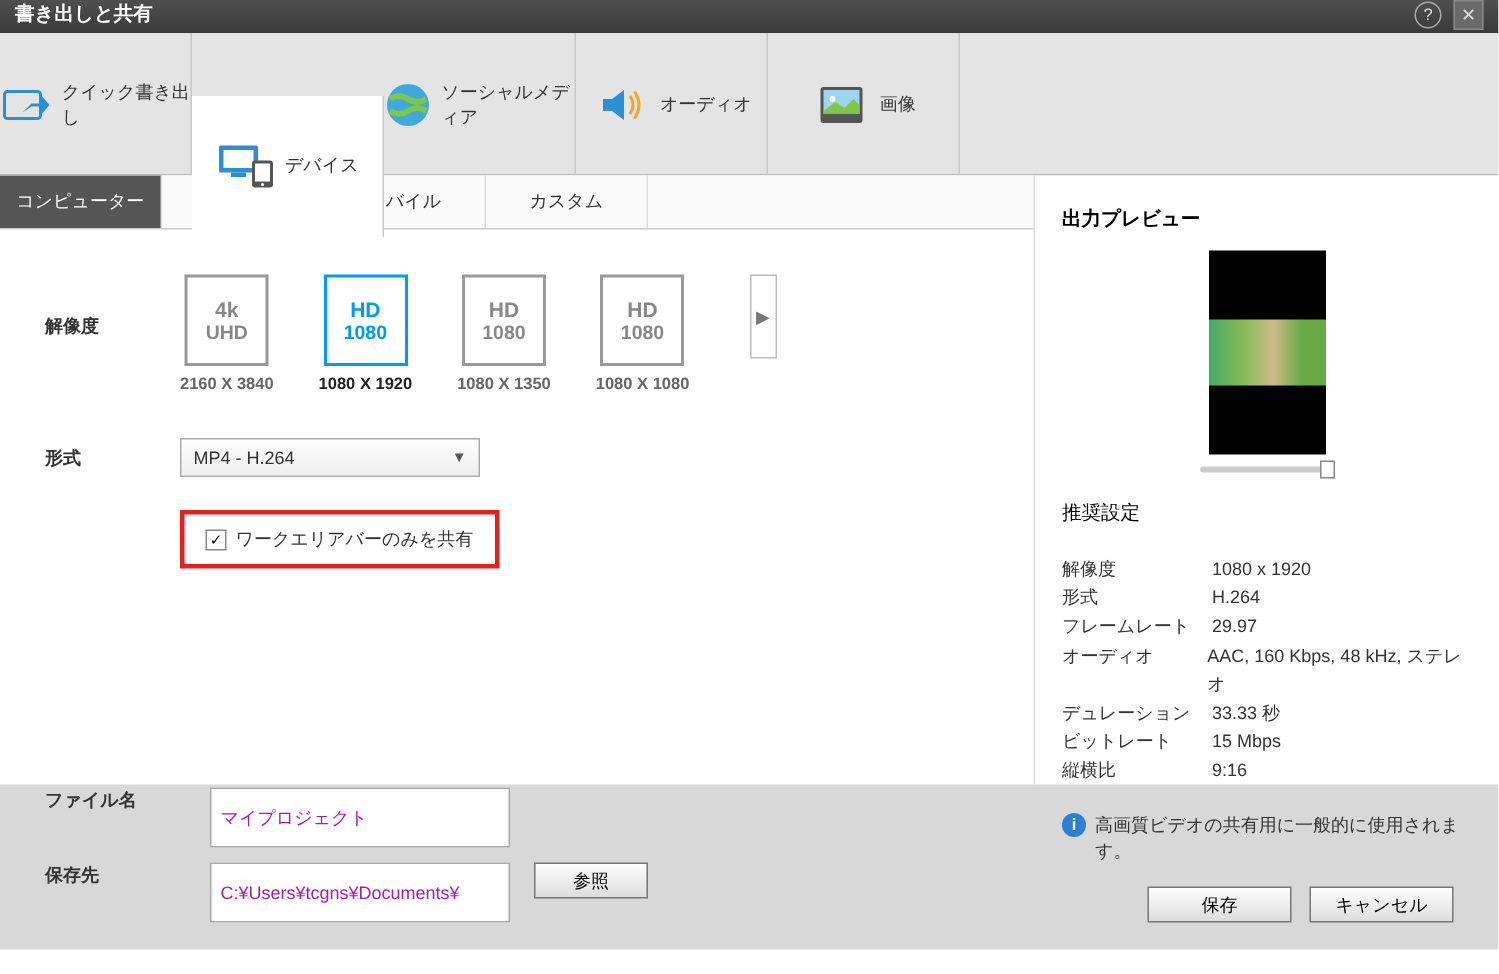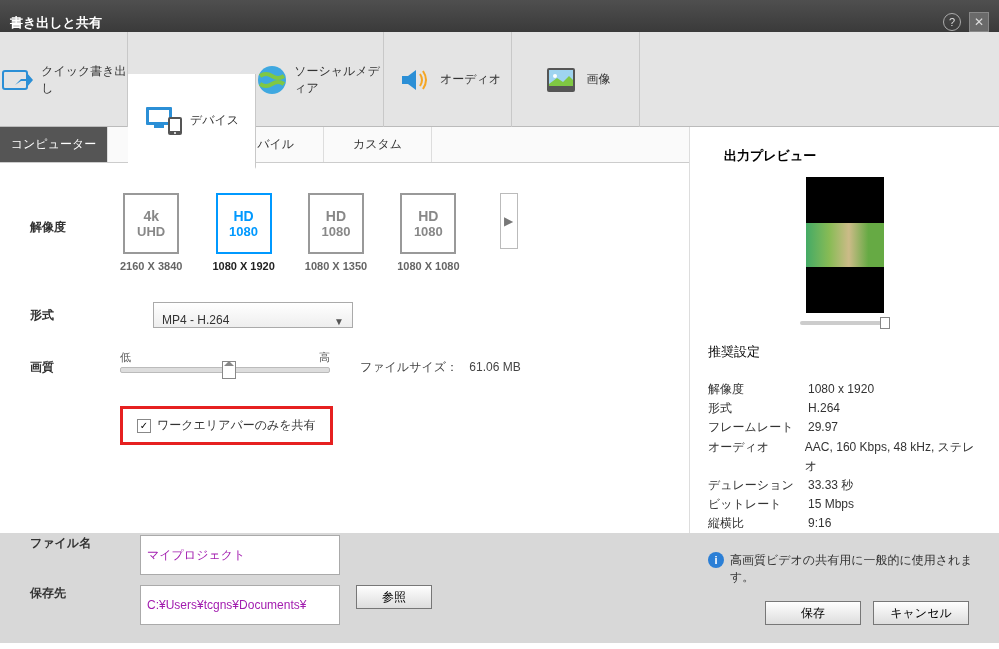--- a/index.html
+++ b/index.html
@@ -1,20 +1,20 @@
 <!DOCTYPE html>
 <html><head>
 <meta charset="utf-8">
 <style>
 * { box-sizing: border-box; margin: 0; padding: 0; font-family: "Meiryo", "Hiragino Sans", sans-serif; }
 body { background: #fff; width: 999px; height: 649px; overflow: hidden; }
 
 .titlebar {
   background: linear-gradient(#4f4f4f, #3a3a3a);
-  height: 32px; display: flex; align-items: flex-end; justify-content: space-between;
+  height: 22px; display: flex; align-items: flex-start; justify-content: space-between;
   padding: 0 10px; color: #fff;
 }
 .titlebar .title { font-size: 13px; font-weight: bold; }
 .titlebar .controls { display: flex; gap: 8px; align-items: center; }
 .titlebar .ctrl { width: 20px; height: 20px; background: #6a6a6a; display:flex; align-items:center; justify-content:center; font-size:12px; color:#ddd; cursor:pointer; border:1px solid #888;}
 .titlebar .help { width:18px; height:18px; border-radius:50%; border:1px solid #aaa; display:flex;align-items:center;justify-content:center;font-size:11px;color:#ddd;cursor:pointer;}
 
 .main-tabs {
   display: flex; background: #e4e4e4; border-bottom: 1px solid #bbb; height: 95px;
 }
@@ -39,37 +39,37 @@
 
 .res-items { display:flex; gap:30px; align-items:flex-start; position:relative;}
 .res-card { display:flex; flex-direction:column; align-items:center; gap:6px; cursor:pointer; }
 .res-box { width:56px; height:61px; border:2px solid #999; display:flex; flex-direction:column; align-items:center; justify-content:center; font-size:14px; font-weight:bold; color:#888; }
 .res-box .line2 { font-size:13px; font-weight:bold;}
 .res-card.selected .res-box { border-color:#0099ff; color:#0099ff; }
 .res-caption { font-size:11px; color:#666; font-weight:bold;}
 .res-card.selected .res-caption { color:#222; font-weight:bold;}
 .res-scroll-btn { width:18px; height:56px; border:1px solid #bbb; display:flex;align-items:center;justify-content:center; font-size:12px;color:#777; cursor:pointer; align-self:flex-start; margin-left:10px;}
 
-.select-box { width:200px; height:26px; border:1px solid #aaa; background:linear-gradient(#fff,#eee); display:flex; align-items:flex-end; padding:0 8px; font-size:12px; color:#333; cursor:pointer; position:relative;margin-left:33px;}
+.select-box { width:200px; height:26px; border:1px solid #aaa; background:linear-gradient(#fff,#eee); display:flex; align-items:center; padding:0 8px; font-size:12px; color:#333; cursor:pointer; position:relative;}
 .select-box::after { content:"▼"; position:absolute; right:8px; font-size:10px; color:#555;}
 
 .slider-wrap { width:210px; position:relative; height:34px;}
 .slider-labels { display:flex; justify-content:space-between; font-size:11px; color:#555; margin-bottom:2px;}
 .slider-track { height:6px; background:#ddd; border:1px solid #bbb; position:relative; border-radius:2px;}
 .slider-thumb { width:14px; height:18px; background:#fff; border:1px solid #888; position:absolute; top:-7px; transform:translateX(-50%); cursor:pointer;}
 .slider-thumb::before{content:"";position:absolute;left:50%;top:-6px;transform:translateX(-50%);border:5px solid transparent;border-bottom-color:#888;}
 
 .filesize { font-size:12px; color:#444; margin-left:30px;}
 
 .checkbox-row { display:flex; align-items:center; gap:6px; border:3px solid #e62020; padding:8px 14px; width:fit-content; margin-left:90px;}
 .checkbox { width:14px; height:14px; border:1px solid #888; background:#fff; display:flex; align-items:center; justify-content:center; font-size:10px; cursor:pointer;}
 .checkbox-label { font-size:12px; color:#333;}
 
 .right-panel { width:310px; border-left:1px solid #ddd; padding:20px 18px; }
-.preview-title { font-size:13px; font-weight:bold; margin-bottom:12px;margin-left:16px;}
+.preview-title { font-size:13px; font-weight:bold; margin-bottom:12px;}
 .preview-box { width:78px; height:136px; background:#000; margin:0 auto 8px; display:flex; align-items:center; justify-content:center;}
 .preview-img { width:78px; height:44px; background:linear-gradient(90deg,#4a6,#8b5 30%,#cb8 55%,#6a4 80%); position:relative;}
 .preview-slider { width:90px; margin:0 auto 18px; position:relative;}
 .preview-slider-track{height:4px;background:#ccc;border-radius:2px;}
 .preview-slider-thumb{width:10px;height:12px;background:#fff;border:1px solid #888;position:absolute;right:0;top:-4px;}
 
 .rec-title { font-size:13px; font-weight:normal; margin-bottom:19px;}
 .rec-grid { font-size:12px; color:#333;}
 .rec-grid .r{display:flex; line-height:1.6;}
 .rec-grid .k{width:100px;}
@@ -196,36 +196,20 @@
         </div>
       </div>
 
       <div class="row" style="margin-top:30px;">
         <div class="label">形式</div>
         <div class="select-box">
           <span>MP4 - H.264</span>
         </div>
       </div>
 
-      <div class="row">
-        <div class="label">画質</div>
-        <div class="slider-wrap">
-          <div class="slider-labels">
-            <span>低</span>
-            <span>高</span>
-          </div>
-          <div class="slider-track">
-            <div class="slider-thumb" style="left:52%;"></div>
-          </div>
-        </div>
-        <div class="filesize">
-          <span>ファイルサイズ：</span>
-          <span style="margin-left:8px;">61.06 MB</span>
-        </div>
-      </div>
 
       <div class="checkbox-row">
         <div class="checkbox">✓</div>
         <div class="checkbox-label">ワークエリアバーのみを共有</div>
       </div>
     </div>
   </div>
 
   <div class="right-panel">
     <div class="preview-title">出力プレビュー</div>

